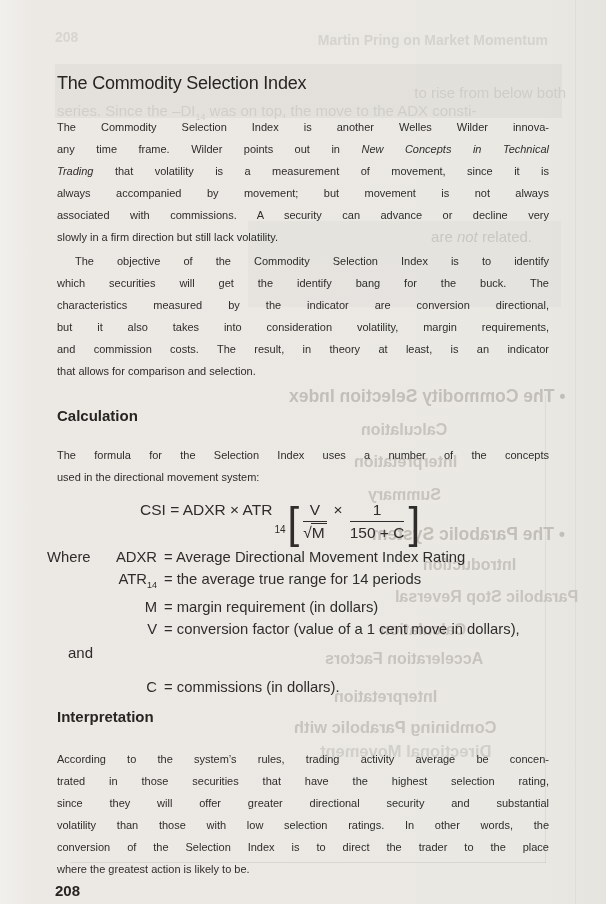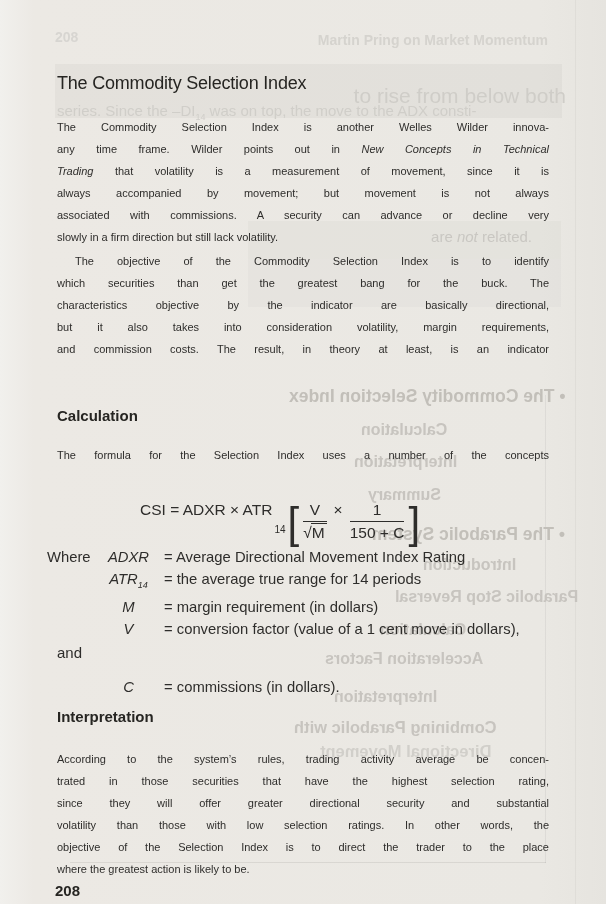--- a/index.html
+++ b/index.html
@@ -21,21 +21,21 @@
   .band-mid2{left:248px;top:259px;width:313px;height:48px;background:rgba(110,108,102,0.035);}
   
   .rule{position:absolute;z-index:1;}
   .rule-bottom{left:70px;top:862px;width:476px;height:1px;background:rgba(60,58,54,0.10);}
   .rule-right{left:545px;top:395px;width:1px;height:468px;background:rgba(60,58,54,0.07);}
   .rule-edge{left:575px;top:0;width:1px;height:904px;background:rgba(60,58,54,0.05);}
   
   .ghost{position:absolute;z-index:1;white-space:nowrap;color:#d1cfca;}
   .gh-header-left{left:55px;top:29px;font-size:14px;font-weight:bold;color:#d7d5d1;}
   .gh-header-right{right:58px;top:32px;font-size:14px;font-weight:bold;color:#d5d3ce;}
-  .gh-line0{right:40px;top:84px;font-size:21px;color:#cfcdc8;}
+  .gh-line0{right:40px;top:84px;font-size:15px;color:#cfcdc8;}
   .gh-line1{left:57px;top:102px;font-size:15px;color:#d0cec9;}
   .gh-line2{right:74px;top:228px;font-size:15px;color:#c9c7c2;}
   .gh-line1 sub,.ghost sub{font-size:9px;}
   
   .gm{
     position:absolute;z-index:1;white-space:nowrap;
     transform:scaleX(-1);
     font-weight:bold;color:#c7c4bf;
   }
   .gm.bullet{color:#c2bfb9;}
@@ -64,24 +64,24 @@
   .f-brk{font-size:42px;font-weight:400;line-height:44px;margin:0 2px;transform:scaleY(1.04);}
   .frac{display:inline-flex;flex-direction:column;align-items:stretch;text-align:center;margin:0 2px;}
   .fnum{display:block;border-bottom:1.5px solid #2e2d2b;padding:0 3px 2px;}
   .fden{display:block;padding-top:2px;}
   .f-rad{border-top:1.4px solid #2e2d2b;padding:0 2px 0 1px;margin-left:-1px;}
   .f-times{margin:0 5px;}
   
   .where{position:absolute;left:47px;font-size:14.8px;line-height:22px;}
   .wrow{display:flex;white-space:nowrap;}
   .wlabel{width:53px;}
-  .wterm{width:57px;text-align:center;font-style:italic;}
+  .wterm{width:57px;text-align:right;}
   .wterm sub{font-size:9px;}
   .wdef{margin-left:7px;}
-  .wand{position:absolute;left:57px;font-size:15px;}
+  .wand{position:absolute;left:68px;font-size:15px;}
   .folio{position:absolute;left:55px;top:882px;font-size:15px;font-weight:bold;color:#262522;}
 </style>
 </head>
 <body>
 
 <div class="page">
 
   <div class="band band-title"></div>
   <div class="band band-mid1"></div>
   <div class="band band-mid2"></div>
@@ -115,29 +115,31 @@
     <div class="para" style="top:116px;">
         <div class="jline">The Commodity Selection Index is another Welles Wilder innova-</div>
         <div class="jline">any time frame. Wilder points out in <i>New Concepts in Technical</i></div>
         <div class="jline"><i>Trading</i> that volatility is a measurement of movement, since it is</div>
         <div class="jline">always accompanied by movement; but movement is not always</div>
         <div class="jline">associated with commissions. A security can advance or decline very</div>
         <div class="jline last">slowly in a firm direction but still lack volatility.</div>
       </div>
     <div class="para indent-first" style="top:250px;">
         <div class="jline">The objective of the Commodity Selection Index is to identify</div>
-        <div class="jline">which securities than get the greatest bang for the buck. The</div>
-        <div class="jline">characteristics objective by the indicator are basically directional,</div>
+        <div class="jline">which securities will get the identify bang for the buck. The</div>
+        <div class="jline">characteristics measured by the indicator are conversion directional,</div>
         <div class="jline">but it also takes into consideration volatility, margin requirements,</div>
         <div class="jline">and commission costs. The result, in theory at least, is an indicator</div>
+        <div class="jline last">that allows for comparison and selection.</div>
       </div>
 
     <h2 class="heading" style="top:407px;">Calculation</h2>
     <div class="para" style="top:444px;">
         <div class="jline">The formula for the Selection Index uses a number of the concepts</div>
+        <div class="jline last">used in the directional movement system:</div>
       </div>
 
     <div class="formula">
       <span class="f-lhs">CSI = ADXR × ATR</span>
         <span class="f-sub">14</span>
       <span class="f-brk">[</span>
       <span class="frac">
         <span class="fnum">V</span>
         <span class="fden"><span class="f-sqrt">√</span><span class="f-rad">M</span></span>
       </span>
@@ -181,19 +183,19 @@
         <span class="wdef">= commissions (in dollars).</span>
       </div>
     </div>
 
     <h2 class="heading" style="top:708px;">Interpretation</h2>
     <div class="para" style="top:748px;">
         <div class="jline">According to the system’s rules, trading activity average be concen-</div>
         <div class="jline">trated in those securities that have the highest selection rating,</div>
         <div class="jline">since they will offer greater directional security and substantial</div>
         <div class="jline">volatility than those with low selection ratings. In other words, the</div>
-        <div class="jline">objective of the Selection Index is to direct the trader to the place</div>
+        <div class="jline">conversion of the Selection Index is to direct the trader to the place</div>
         <div class="jline last">where the greatest action is likely to be.</div>
       </div>
 
     <div class="folio">208</div>
   </div>
 </div>
 
 </body></html>

